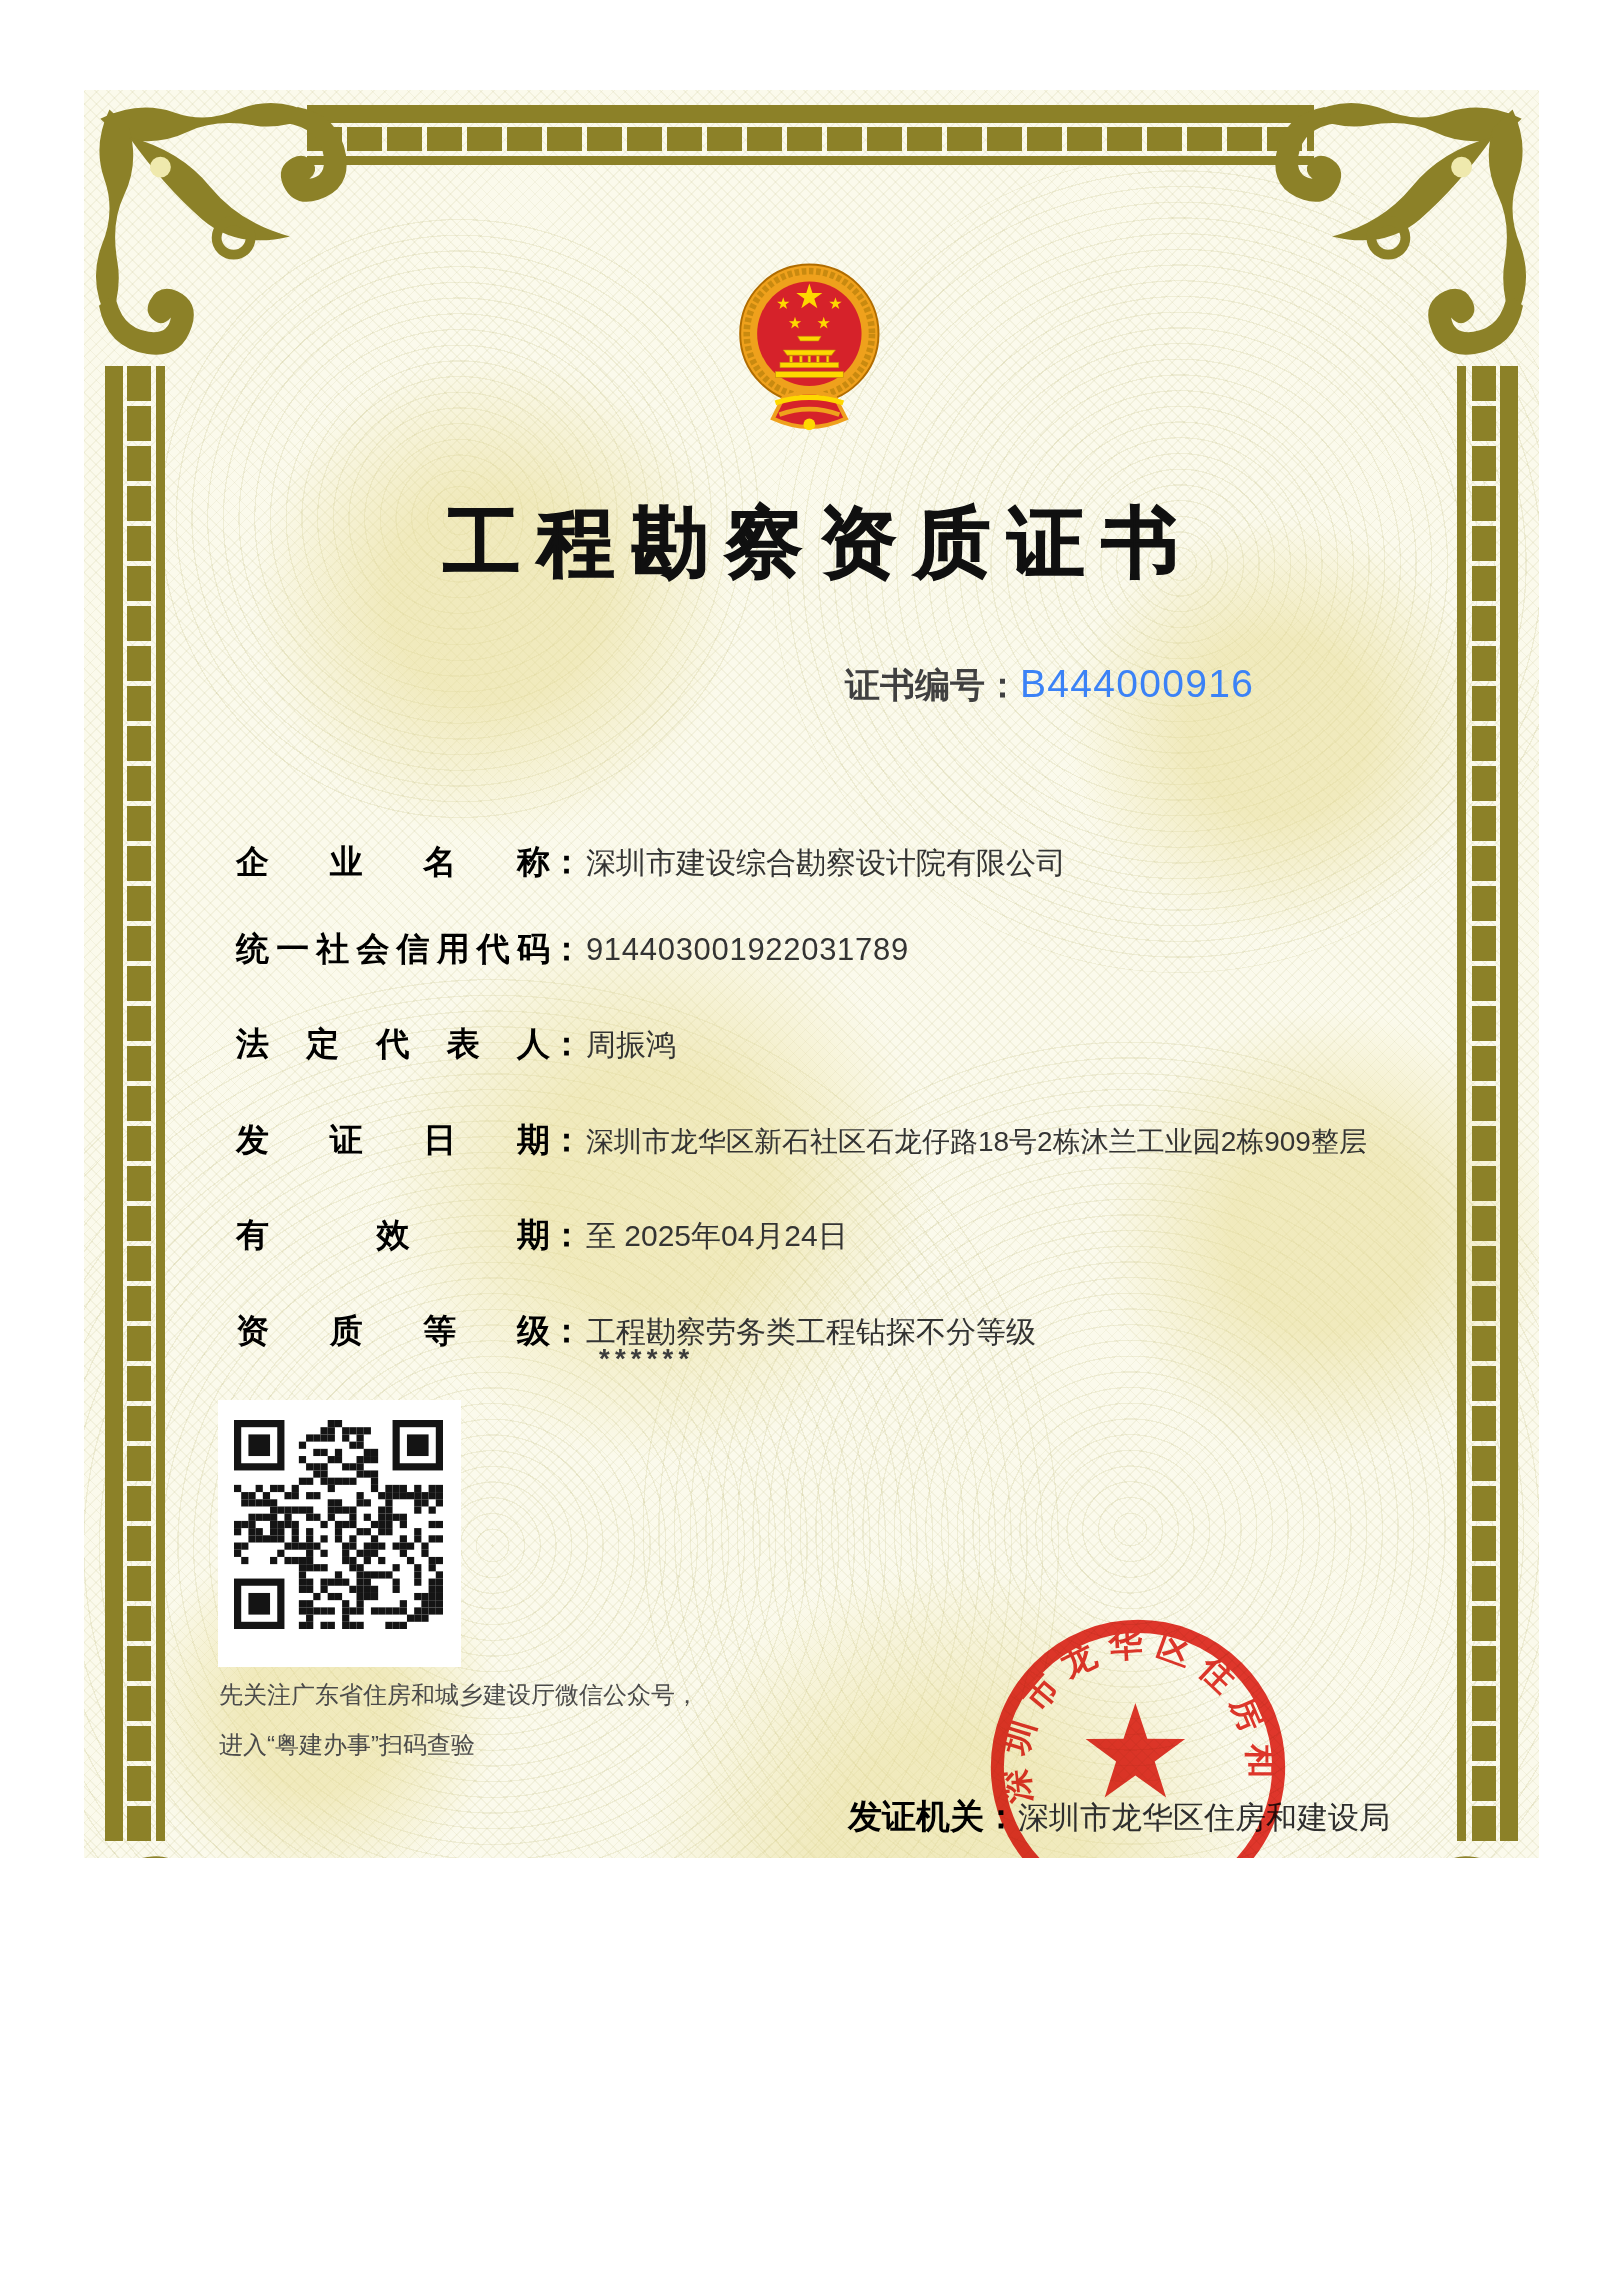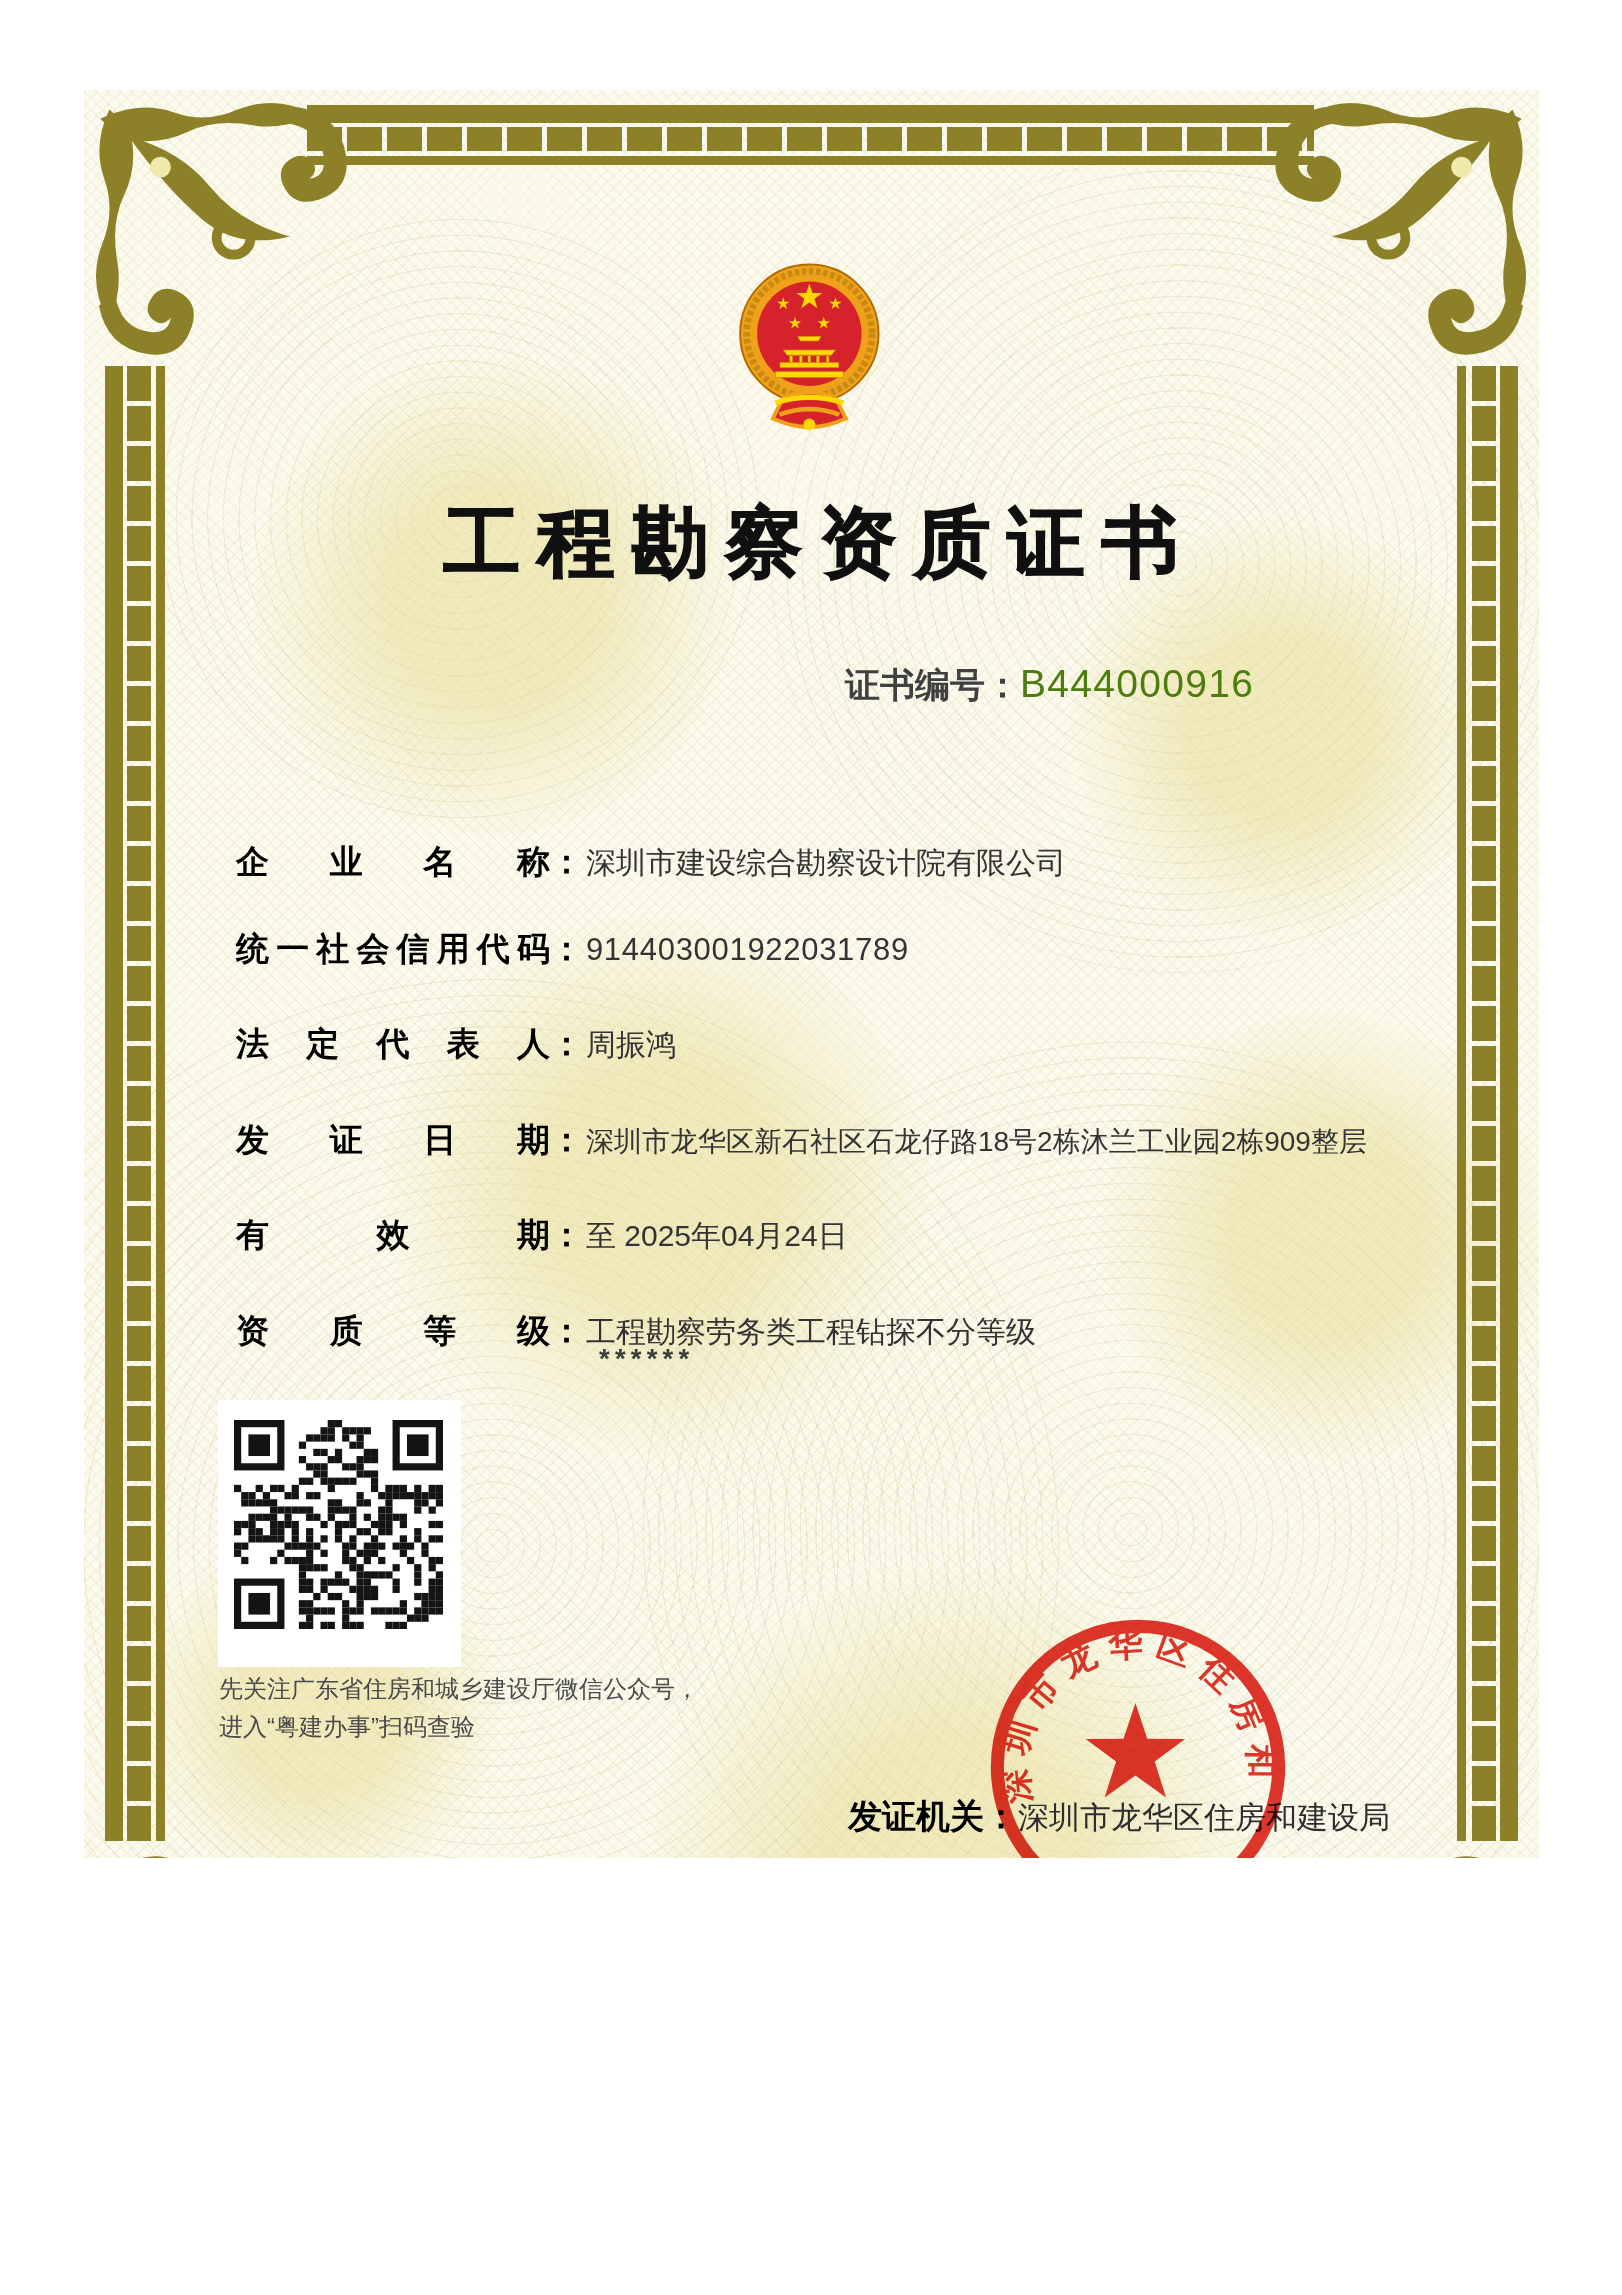--- a/index.html
+++ b/index.html
@@ -20,33 +20,33 @@
   .seg-h{position:absolute;background:repeating-linear-gradient(90deg,#8c8128 0 35px, rgba(255,255,255,0) 35px 40px);}
   .seg-v{position:absolute;background:repeating-linear-gradient(0deg,#8c8128 0 35px, rgba(255,255,255,0) 35px 40px);}
   .corner{position:absolute;width:281px;height:281px;}
   
   .emblem{position:absolute;left:718px;top:263px;}
   .title{position:absolute;left:0;top:492px;width:1622px;text-align:center;
          font-size:77px;font-weight:900;letter-spacing:17px;text-indent:17px;color:#101010;
          -webkit-text-stroke:1.3px #101010;}
   .certno{position:absolute;left:845px;top:662px;white-space:nowrap;}
   .certno .lab{font-size:35px;font-weight:900;color:#404040;}
-  .certno .val{font-size:39px;font-weight:500;color:#4d7c0f;letter-spacing:1.3px;}
+  .certno .val{font-size:39px;font-weight:500;color:#3b82f6;letter-spacing:1.3px;}
   .fields{position:absolute;left:236px;top:831px;width:1178px;}
   .frow{position:absolute;left:0;white-space:nowrap;}
   .flabel{display:inline-block;width:314px;text-align:justify;text-align-last:justify;
           font-size:33px;font-weight:900;color:#000;vertical-align:baseline;word-break:keep-all;}
   .fcolon{font-size:33px;font-weight:900;color:#000;}
   .fval{font-size:30px;font-weight:400;color:#333;}
   .fval.code{font-size:31px;letter-spacing:0.7px;}
   .fval.addr{font-size:28px;}
   .masked{position:absolute;left:363px;top:512px;font-size:27.5px;font-weight:700;color:#3c3c3c;letter-spacing:5.2px;}
   .qrpanel{position:absolute;left:218px;top:1400px;width:243px;height:267px;background:#fff;}
   .qrpanel svg{position:absolute;left:15.7px;top:19.6px;}
-  .qrcap{position:absolute;left:219px;top:1670px;width:484px;font-size:24px;line-height:38px;color:#4a4a4a;}
+  .qrcap{position:absolute;left:219px;top:1670px;width:484px;font-size:24px;line-height:50px;color:#4a4a4a;}
   .issue{position:absolute;white-space:nowrap;}
   .issue .lab{font-size:34px;font-weight:900;color:#000;}
   .issue .val{font-size:31px;font-weight:400;color:#2e2e2e;}
   .seal{position:absolute;left:981px;top:1610px;mix-blend-mode:multiply;opacity:.92;}
   .footer{position:absolute;left:73px;top:2140px;font-size:22px;line-height:31px;color:#1c1c1c;white-space:nowrap;}
   .footer .flab{font-weight:800;}
   .footer .furl1{font-weight:700;}
   .footer .furl2{font-weight:400;color:#333;}
 </style>
 </head>

